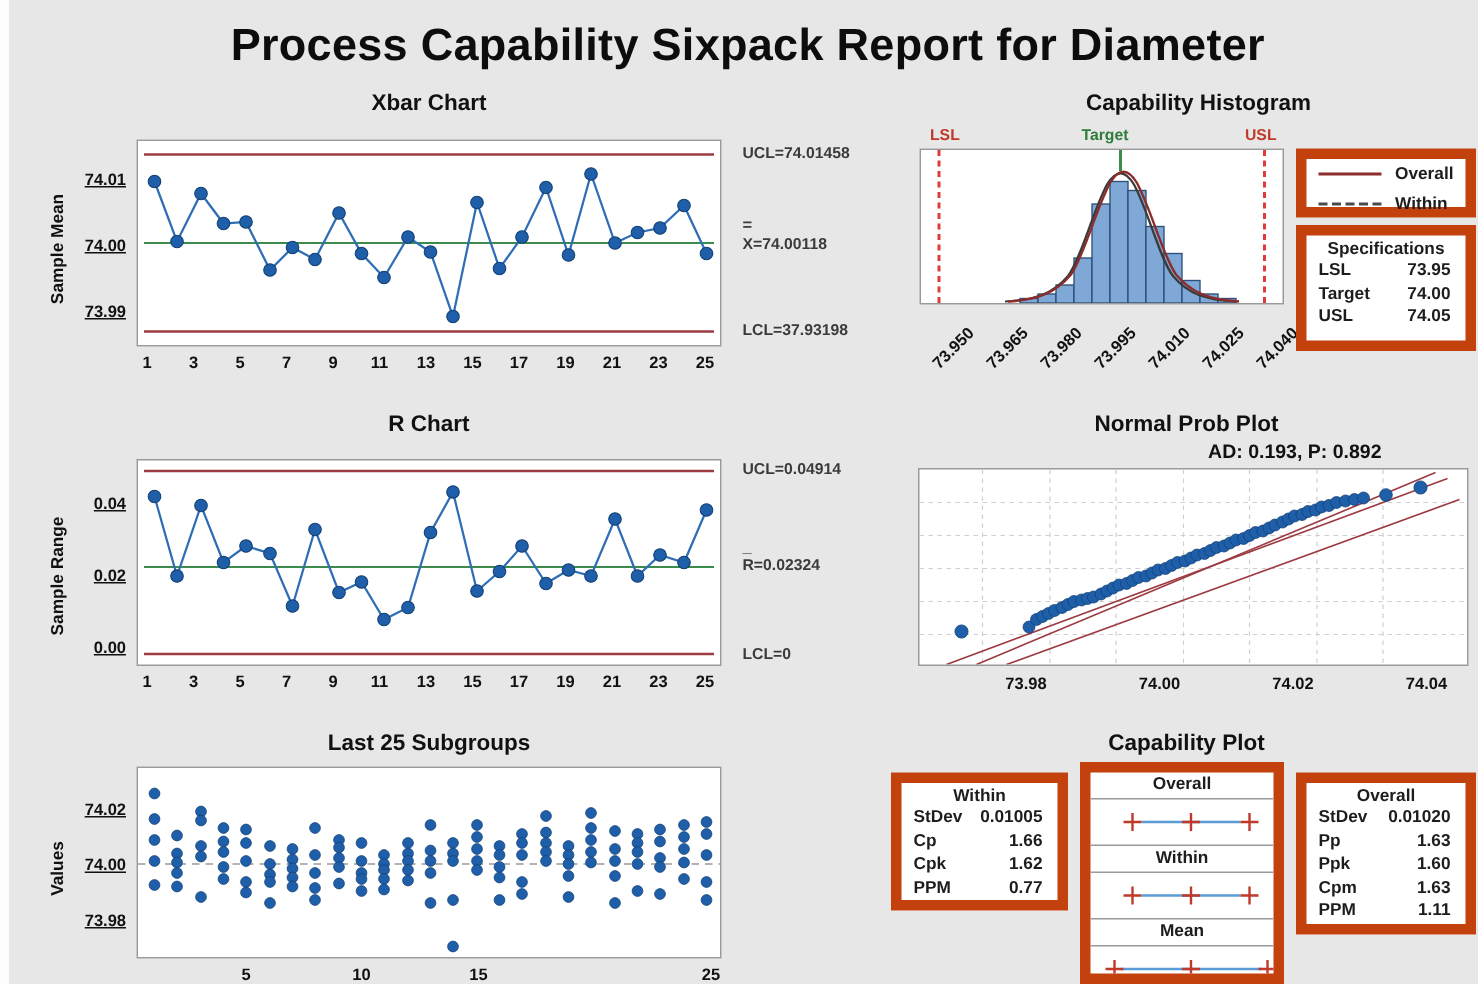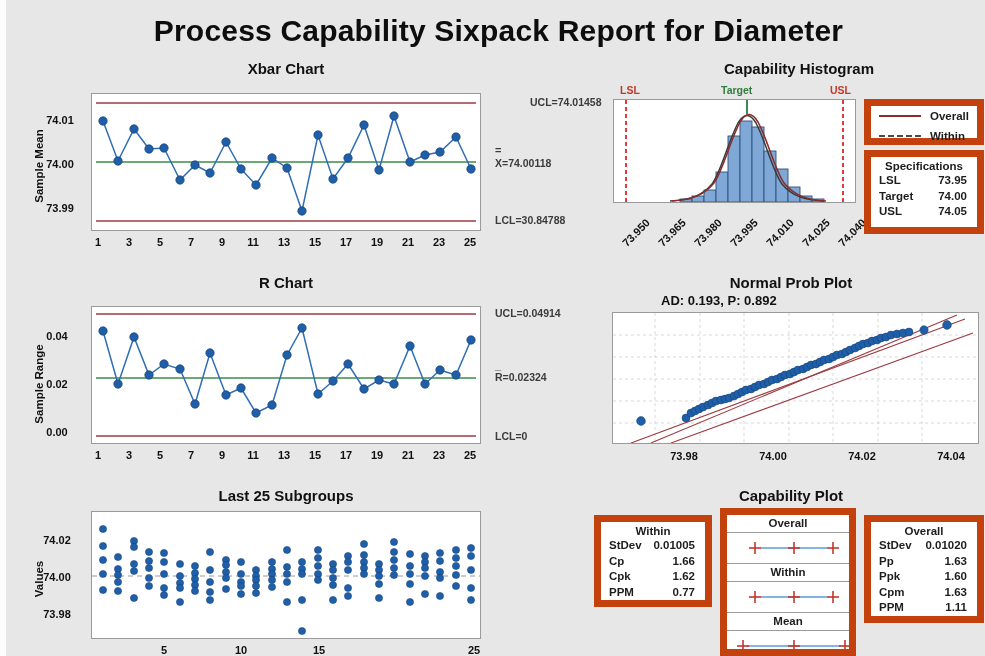--- a/index.html
+++ b/index.html
@@ -21,32 +21,33 @@
     position:absolute;left:0;top:14px;width:985px;
     text-align:center;
     font-size:30px;font-weight:bold;letter-spacing:.2px;
     color:#0d0d0d;
   }
   .panel-title{
     position:absolute;text-align:center;
     font-size:15px;font-weight:bold;color:#111;
   }
   .panel-sub{
-    position:absolute;text-align:left;
+    position:absolute;text-align:right;
     font-size:13px;font-weight:bold;color:#111;
   }
   .axis-title{
     position:absolute;
     font-size:11.5px;font-weight:bold;color:#111;
     transform-origin:center center;
   }
   .ytick{
-    position:absolute;text-align:center;
+    position:absolute;text-align:right;
     font-size:11px;font-weight:bold;color:#111;
     white-space:nowrap;
+    text-decoration:underline;
   }
   .xtick{
     position:absolute;text-align:center;
     font-size:11px;font-weight:bold;color:#111;
     white-space:nowrap;
   }
   .plotbox{
     position:absolute;background:#ffffff;
     border:1px solid #9a9a9a;
     box-sizing:border-box;
@@ -154,24 +155,24 @@
     <div class="xtick" style="left:237px;top:236px;width:20px;">11</div>
     <div class="xtick" style="left:268px;top:236px;width:20px;">13</div>
     <div class="xtick" style="left:299px;top:236px;width:20px;">15</div>
     <div class="xtick" style="left:330px;top:236px;width:20px;">17</div>
     <div class="xtick" style="left:361px;top:236px;width:20px;">19</div>
     <div class="xtick" style="left:392px;top:236px;width:20px;">21</div>
     <div class="xtick" style="left:423px;top:236px;width:20px;">23</div>
     <div class="xtick" style="left:454px;top:236px;width:20px;">25</div>
   </div>
 
-  <div class="sidelabel" style="left:489px;top:96px;margin-left:35px;">UCL=74.01458</div>
+  <div class="sidelabel" style="left:489px;top:96px;">UCL=74.01458</div>
   <div class="xbarbar" style="left:489px;top:147px;">=</div>
   <div class="sidelabel" style="left:489px;top:157px;">X=74.00118</div>
-  <div class="sidelabel" style="left:489px;top:214px;">LCL=30.84788</div>
+  <div class="sidelabel" style="left:489px;top:214px;">LCL=37.93198</div>
 
   <div class="panel-title" style="left:608px;top:60px;width:260px;text-align:right;">Capability Histogram</div>
 
   <div class="sidelabel" style="left:614px;top:84px;color:#c0392b;">LSL</div>
   <div class="sidelabel" style="left:715px;top:84px;color:#2e7d3a;">Target</div>
   <div class="sidelabel" style="left:824px;top:84px;color:#c0392b;">USL</div>
 
   <div class="plotbox" style="left:607px;top:99px;width:243px;height:104px;">
     <svg width="241" height="102" viewBox="0 0 241 102">
 

